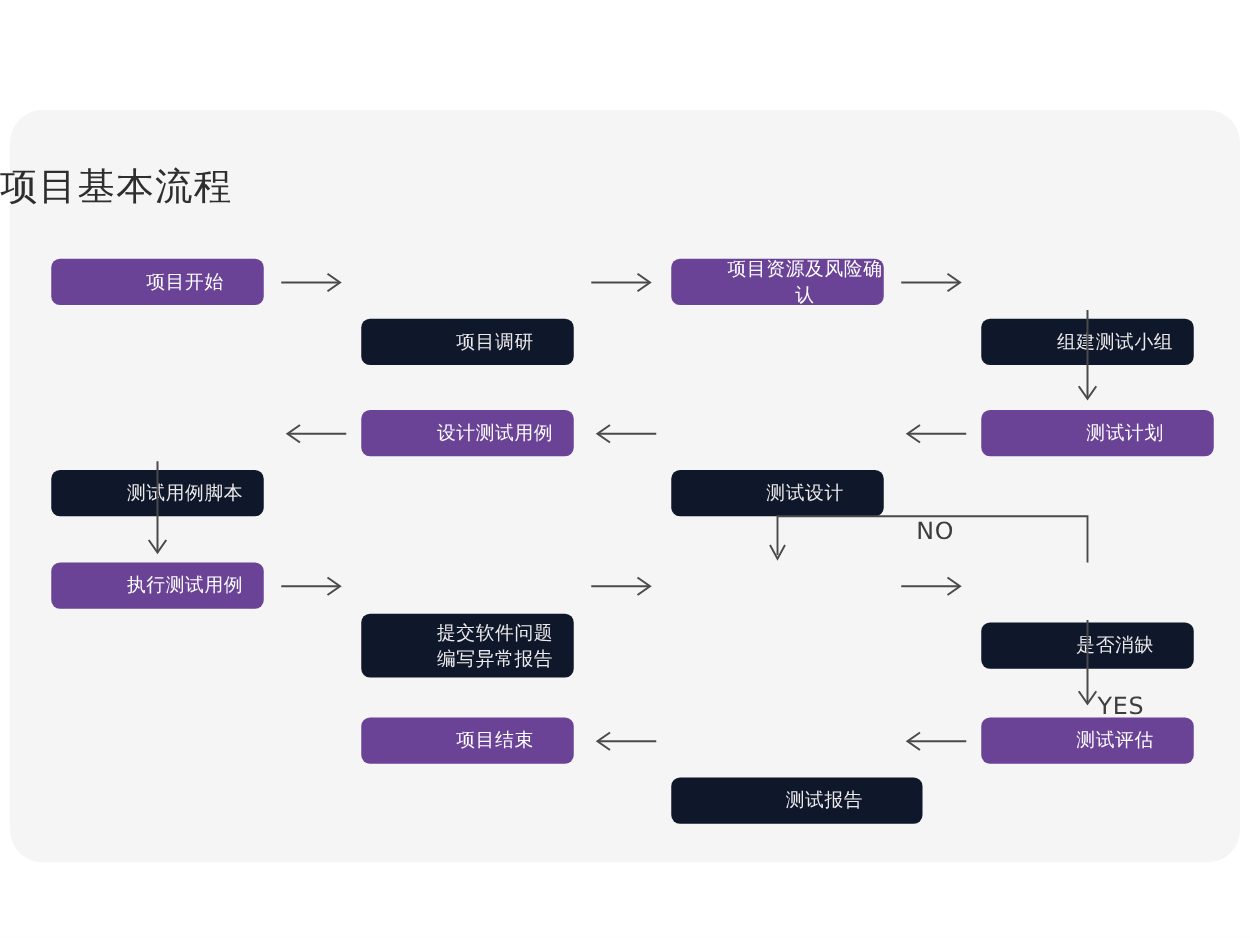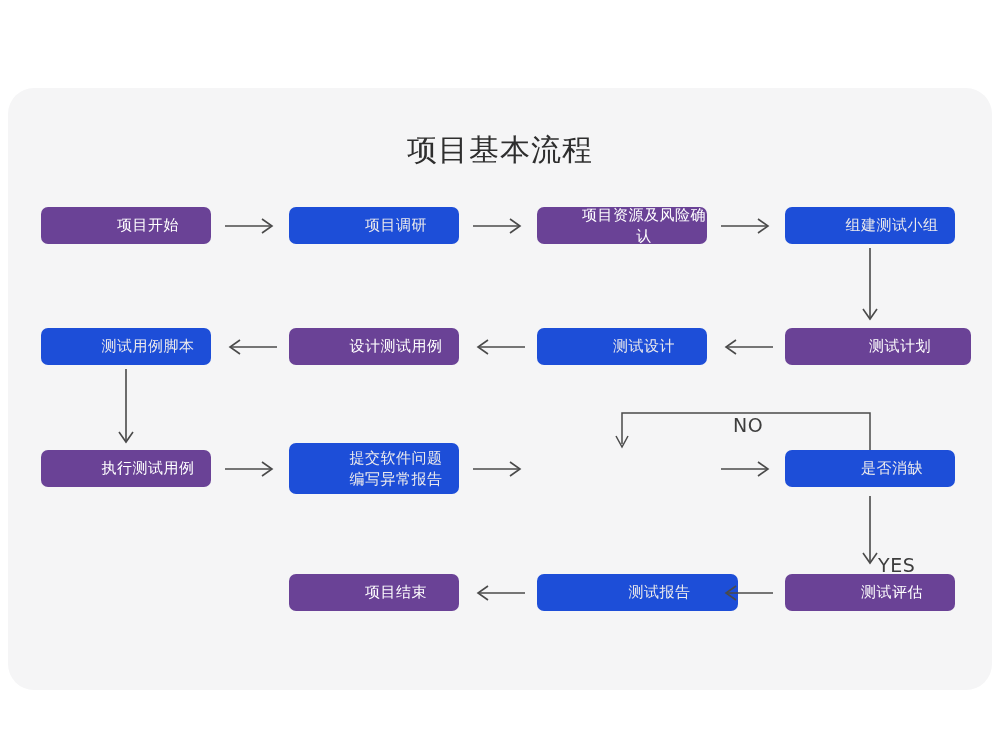--- a/index.html
+++ b/index.html
@@ -29,21 +29,21 @@
     height: 602px;
     background: #f5f5f6;
     border-radius: 26px;
   }
 
   #title {
     position: absolute;
     left: 0;
     top: 128px;
     width: 1000px;
-    text-align: center;
+    text-align: left;
     font-size: 30px;
     color: #2e2e2e;
     letter-spacing: 1px;
     font-weight: 400;
     line-height: 44px;
   }
 
   .node {
     position: absolute;
     box-sizing: border-box;
@@ -56,22 +56,23 @@
     line-height: 21px;
     letter-spacing: 0.5px;
     user-select: none;
     padding-left: 44px;
   }
   .node.purple {
     background: #6a4296;
     color: #ffffff;
   }
   .node.gray {
-    background: #1d4ed8;
+    background: #0f172a;
     color: #eceaec;
+    margin-top: 48px;
   }
 
   .arrow-svg {
     position: absolute;
     overflow: visible;
     pointer-events: none;
   }
   .arrow-svg path,
   .arrow-svg line,
   .arrow-svg polyline {

